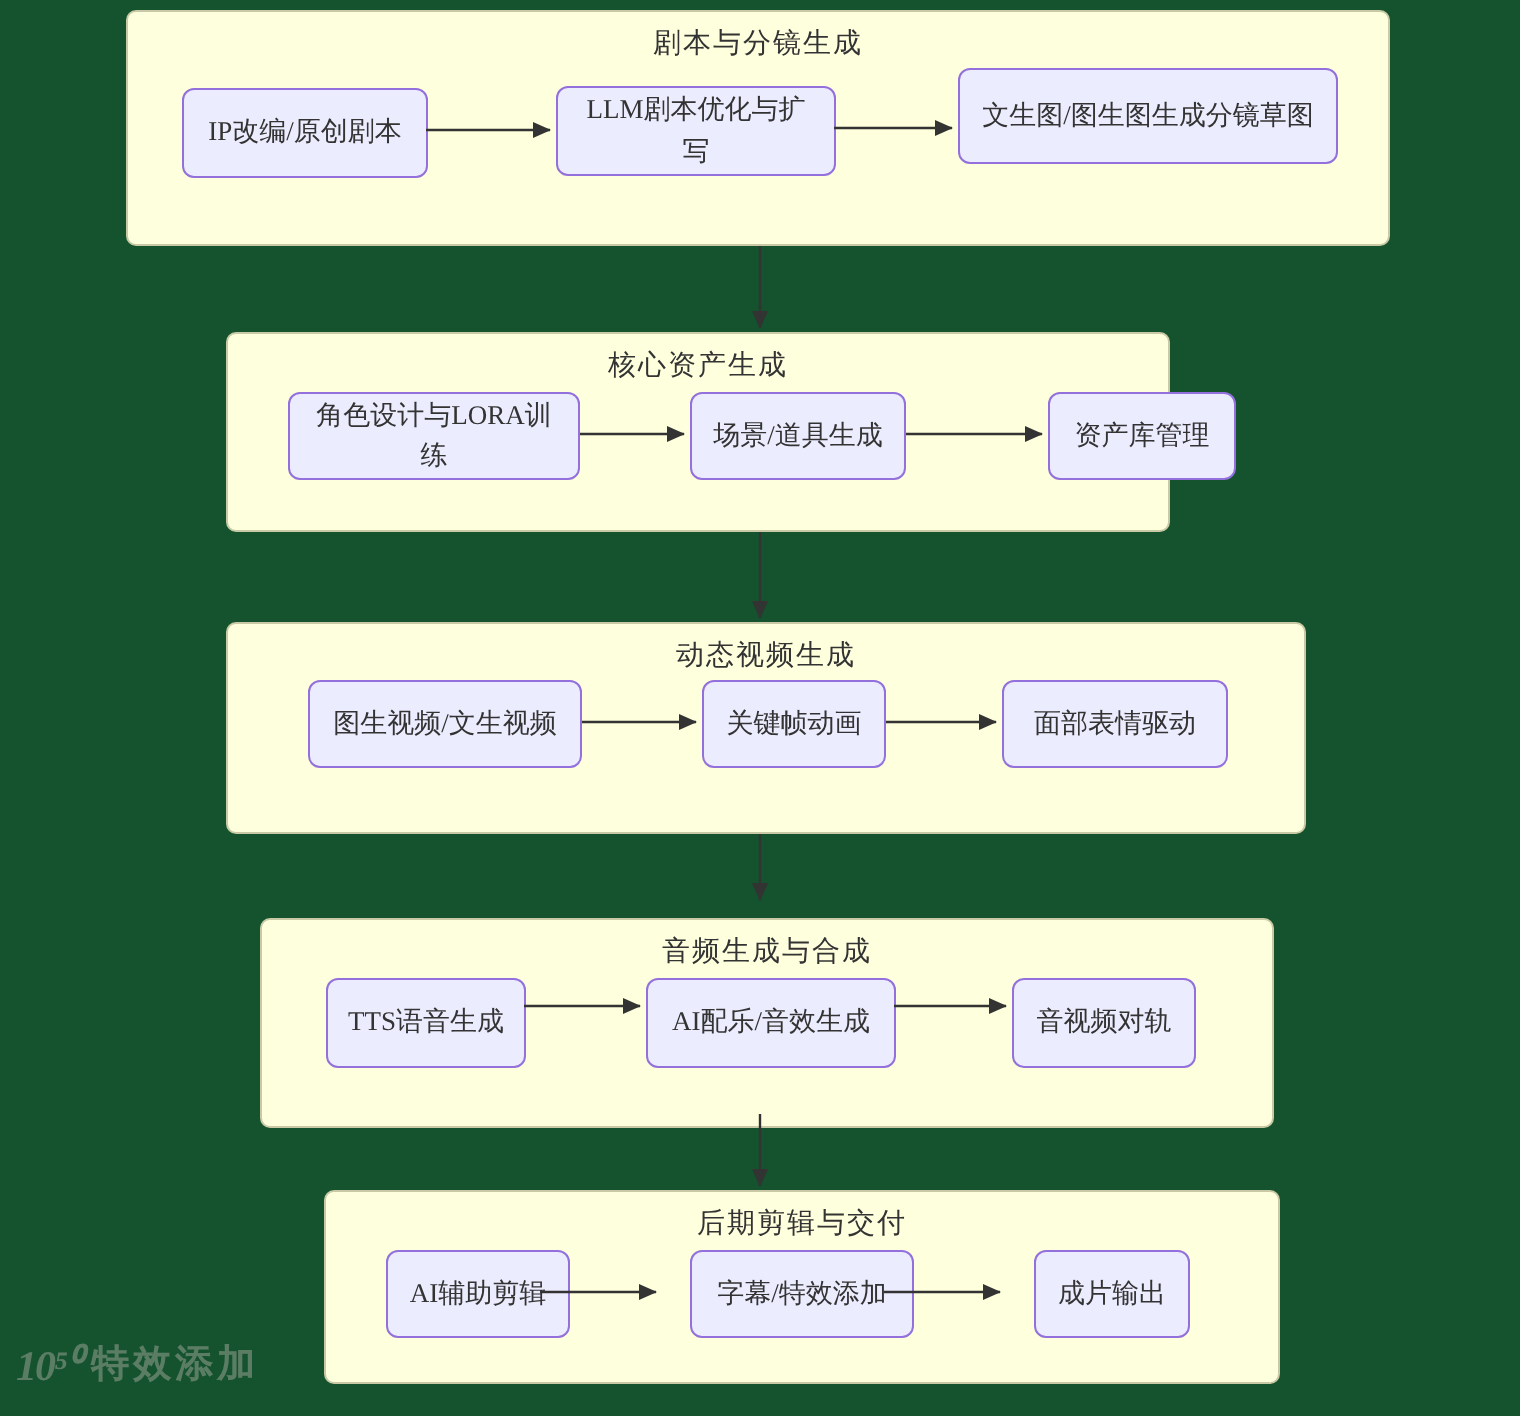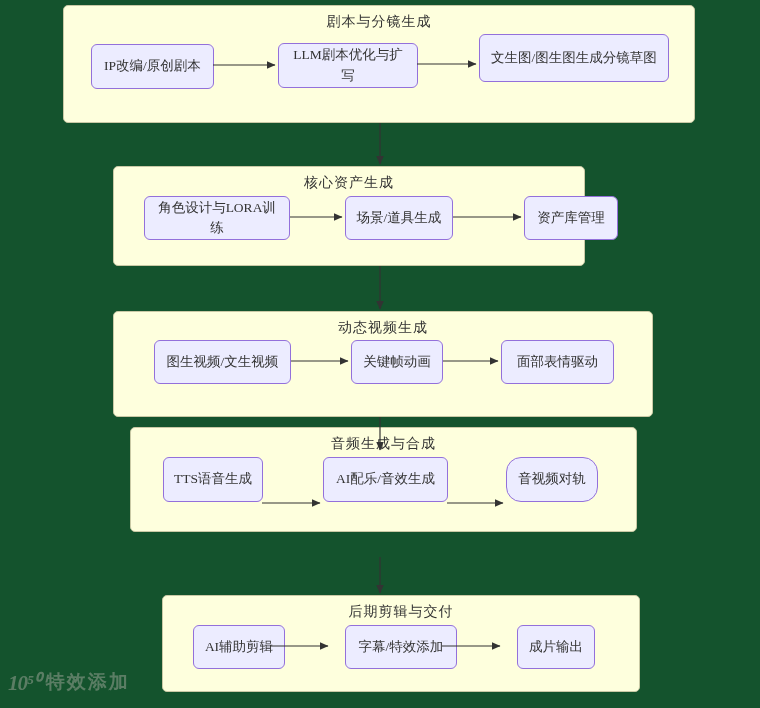--- a/index.html
+++ b/index.html
@@ -68,25 +68,25 @@
     <div class="node" style="left:410px;top:29px;width:94px;height:44px;">资产库管理</div>
   </section>
 
   <section class="group" style="left:113px;top:311px;width:540px;height:106px;">
     <div class="group-title">动态视频生成</div>
     <div class="node" style="left:40px;top:28px;width:137px;height:44px;">图生视频/文生视频</div>
     <div class="node" style="left:237px;top:28px;width:92px;height:44px;">关键帧动画</div>
     <div class="node" style="left:387px;top:28px;width:113px;height:44px;">面部表情驱动</div>
   </section>
 
-  <section class="group" style="left:130px;top:427px;width:507px;height:105px;">
+  <section class="group" style="left:130px;top:459px;width:507px;height:105px;">
     <div class="group-title">音频生成与合成</div>
     <div class="node" style="left:32px;top:29px;width:100px;height:45px;">TTS语音生成</div>
     <div class="node" style="left:192px;top:29px;width:125px;height:45px;">AI配乐/音效生成</div>
-    <div class="node" style="left:375px;top:29px;width:92px;height:45px;border-radius:15px;">音视频对轨</div>
+    <div class="node" style="left:375px;top:29px;width:92px;height:45px;">音视频对轨</div>
   </section>
 
   <section class="group" style="left:148px;top:595px;width:478px;height:97px;margin-left:14px;">
     <div class="group-title">后期剪辑与交付</div>
     <div class="node" style="left:30px;top:29px;width:92px;height:44px;">AI辅助剪辑</div>
     <div class="node" style="left:182px;top:29px;width:112px;height:44px;">字幕/特效添加</div>
     <div class="node" style="left:354px;top:29px;width:78px;height:44px;">成片输出</div>
   </section>
 
   <svg class="arrows" width="760" height="708" viewBox="0 0 760 708" xmlns="http://www.w3.org/2000/svg">

